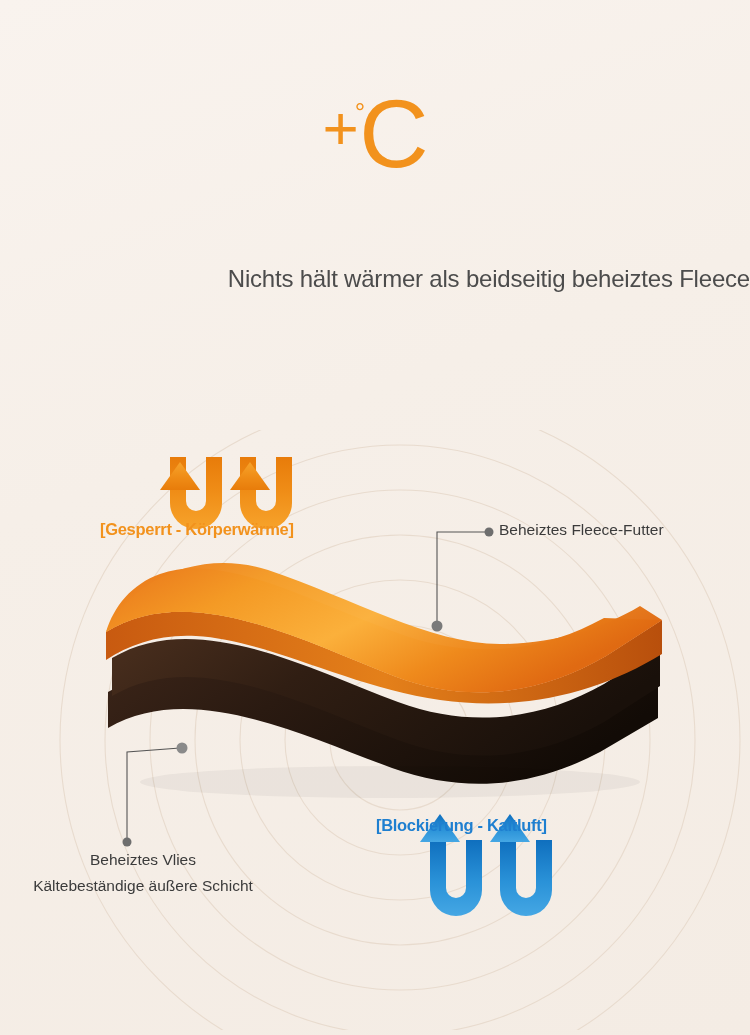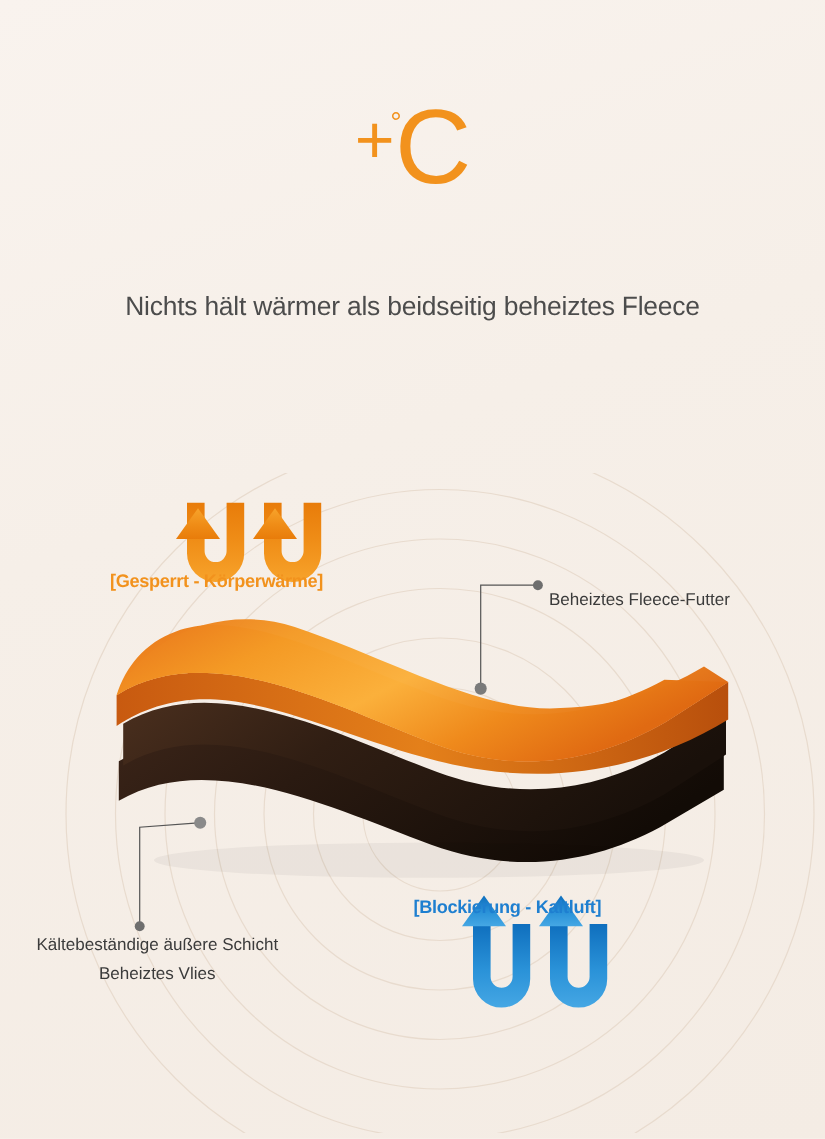--- a/index.html
+++ b/index.html
@@ -60,21 +60,21 @@
     font-weight: bold;
     color: #4a4a4a;
     letter-spacing: -0.2px;
   }
 
   .subhead {
     position: absolute;
     top: 265px;
     left: 0;
     width: 750px;
-    text-align: center;
+    text-align: right;
     font-size: 24px;
     font-weight: 400;
     color: #4c4c4c;
     letter-spacing: -0.2px;
   }
 
   .blurb {
     position: absolute;
     top: 328px;
     left: 0;
@@ -127,21 +127,20 @@
     white-space: nowrap;
   }
 
   .callout-lining {
     position: absolute;
     top: 521px;
     left: 499px;
     font-size: 15.5px;
     color: #3b3b3b;
     white-space: nowrap;
-    margin-top: 16px;
   }
 
   .callout-outer {
     position: absolute;
     top: 847px;
     left: 14px;
     font-size: 15.5px;
     color: #3b3b3b;
     line-height: 26px;
     text-align: center;
@@ -306,17 +305,17 @@
     <circle cx="182" cy="318" r="5.5" fill="#8a8a8a"></circle>
     <circle cx="127" cy="412" r="4.5" fill="#6e6e6e"></circle>
     <circle cx="489" cy="102" r="4.5" fill="#6e6e6e"></circle>
   </svg>
 
   <div class="label-warm">[Gesperrt - Körperwärme]</div>
   <div class="label-cold">[Blockierung - Kaltluft]</div>
   <div class="callout-lining">Beheiztes Fleece-Futter</div>
 
   <div class="callout-outer">
+    <div>Beheiztes Vlies</div>
     <div>Kältebeständige äußere Schicht</div>
-    <div>Beheiztes Vlies</div>
   </div>
 
 </div>
 
 </body></html>

